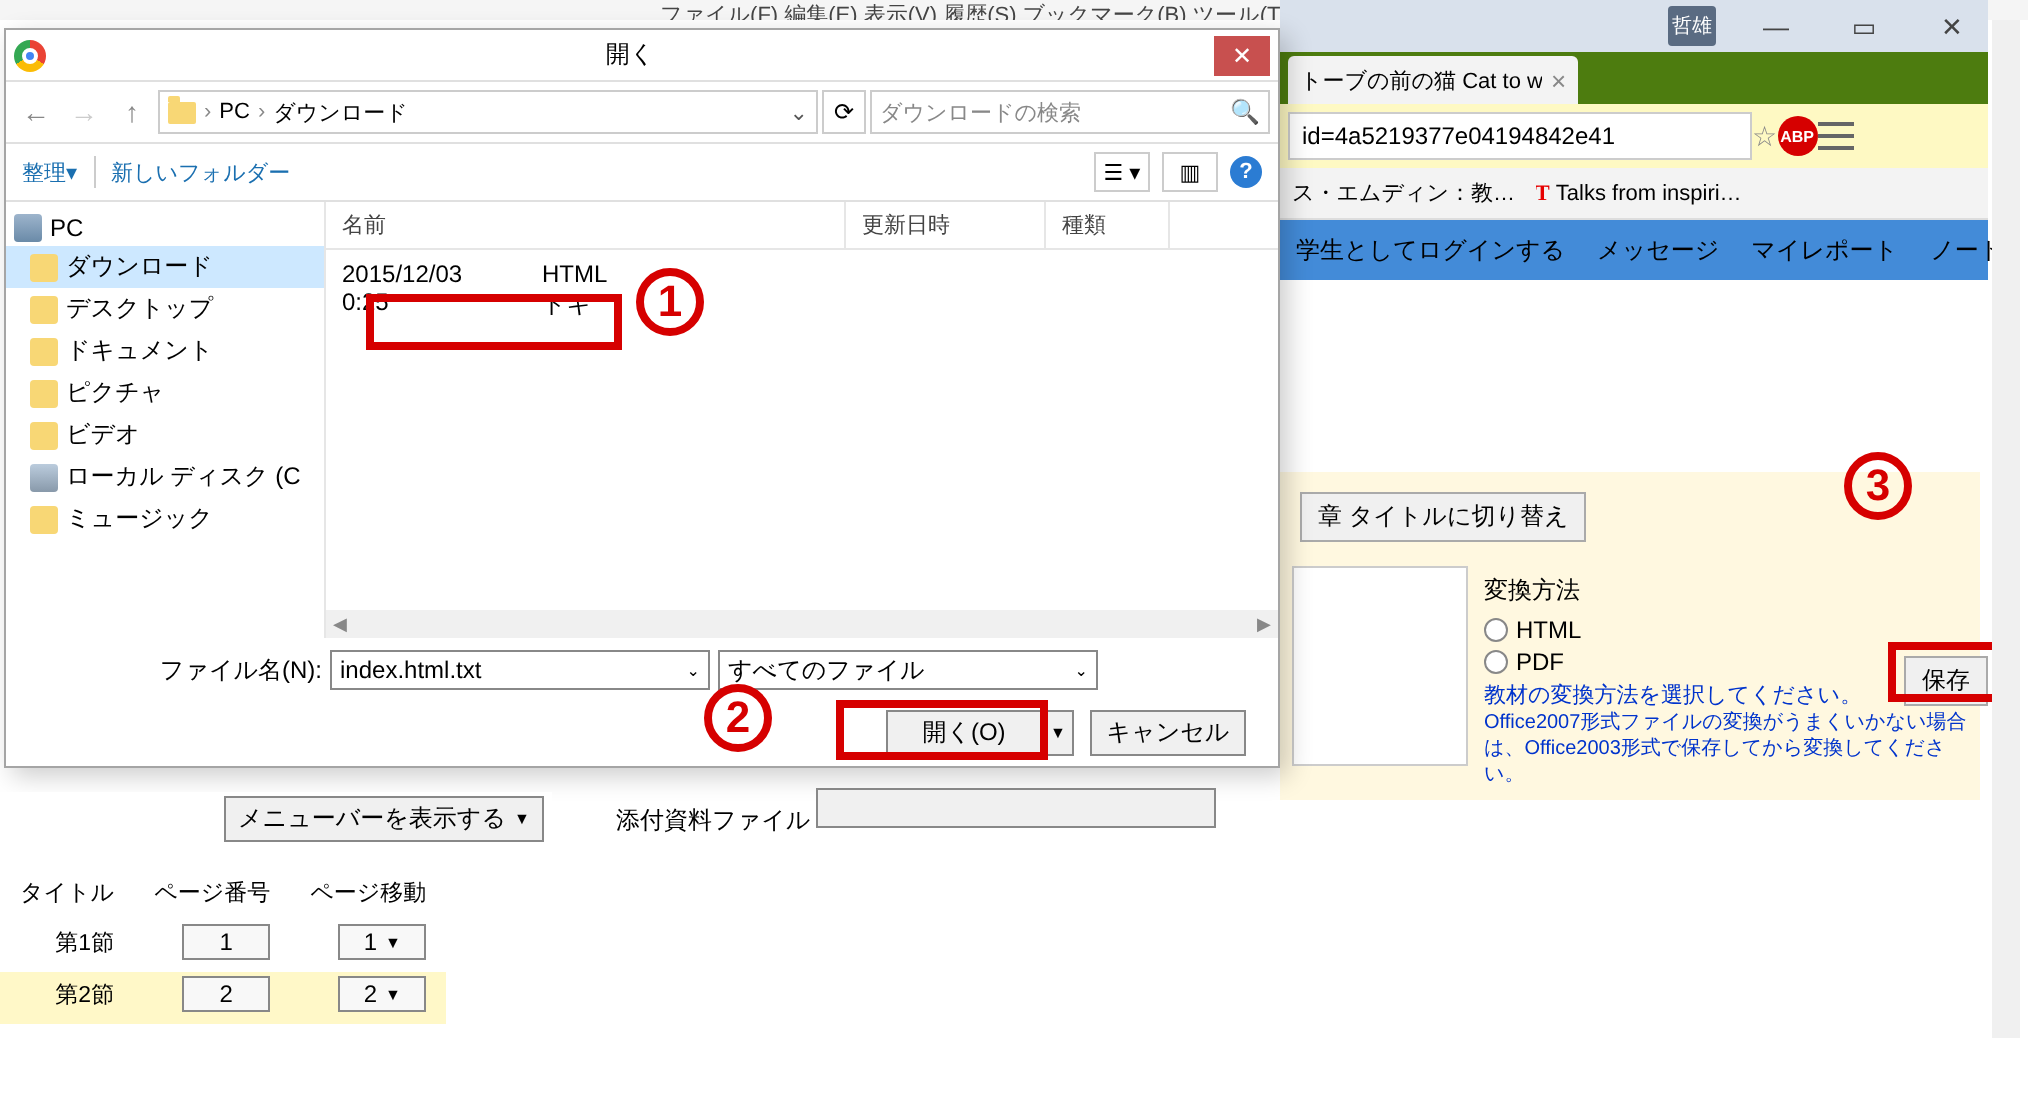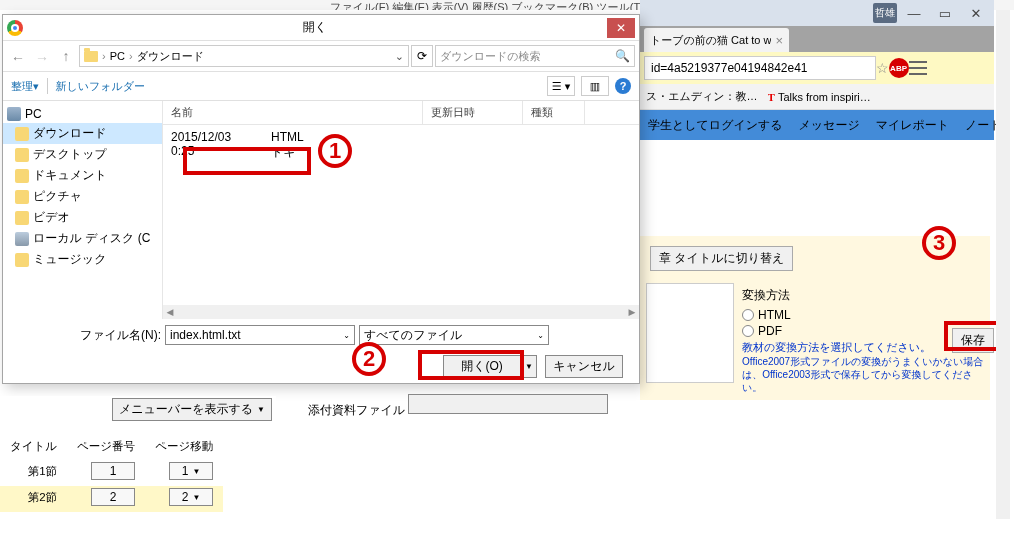--- a/index.html
+++ b/index.html
@@ -3,24 +3,24 @@
 <meta charset="utf-8">
 <style>
   * { box-sizing: border-box; margin: 0; padding: 0; font-family: "Yu Gothic", "Meiryo", sans-serif; }
   body { width: 1014px; height: 559px; background: #fff; position: relative; overflow: hidden; }
 
   
   .top-menu-bar { position: absolute; top: 0; left: 0; right: 0; height: 10px; background: #f5f5f5; color: #444; font-size: 11px; padding-left: 330px; white-space: nowrap; overflow: hidden; }
 
   
   .browser-win { position: absolute; top: 0; left: 640px; right: 20px; height: 400px; background: #fff; }
-  .browser-titlebar { height: 26px; background: #d9e1ec; display: flex; align-items: center; justify-content: flex-end; padding: 0 4px; gap: 3px; }
+  .browser-titlebar { height: 26px; background: #d9e1ec; display: flex; align-items: center; justify-content: flex-end; padding: 0 4px; gap: 16px; }
   .browser-titlebar .avatar { width: 24px; height: 20px; background: #5a6b82; color: #fff; font-size: 10px; display: flex; align-items: center; justify-content: center; border-radius: 2px; }
   .win-btn { width: 28px; height: 20px; display: flex; align-items: center; justify-content: center; color: #444; font-size: 13px; }
-  .browser-tabs { height: 26px; background: #a3a3a3; display: flex; align-items: flex-end; padding-left: 4px; }
+  .browser-tabs { height: 26px; background: #4d7c0f; display: flex; align-items: flex-end; padding-left: 4px; }
   .tab { height: 24px; background: #f3f3f3; display: flex; align-items: center; padding: 0 6px; font-size: 11px; border-radius: 3px 3px 0 0; gap: 4px; max-width: 160px; }
   .tab span.lbl { white-space: nowrap; overflow: hidden; text-overflow: ellipsis; }
   .close-x { color: #888; font-size: 13px; }
   .addr-bar { height: 32px; background: #fef9c3; display: flex; align-items: center; padding: 0 4px; gap: 0; }
   .addr-input { flex: 0 0 232px; height: 24px; background: #fff; border: 1px solid #ccc; font-size: 12px; padding: 0 6px; display: flex; align-items: center; overflow: hidden; white-space: nowrap; }
   .star { color: #888; font-size: 14px; }
   .abp { width: 20px; height: 20px; background: #d60000; color: #fff; border-radius: 50%; font-size: 8px; font-weight: bold; display: flex; align-items: center; justify-content: center; }
   .burger { width: 18px; height: 14px; display: flex; flex-direction: column; justify-content: space-between; }
   .burger div { height: 2px; background: #666; }
   .bookmark-bar { height: 26px; background: #f3f3f3; display: flex; align-items: center; padding: 0 6px; gap: 10px; font-size: 11px; border-bottom: 1px solid #ddd; }

